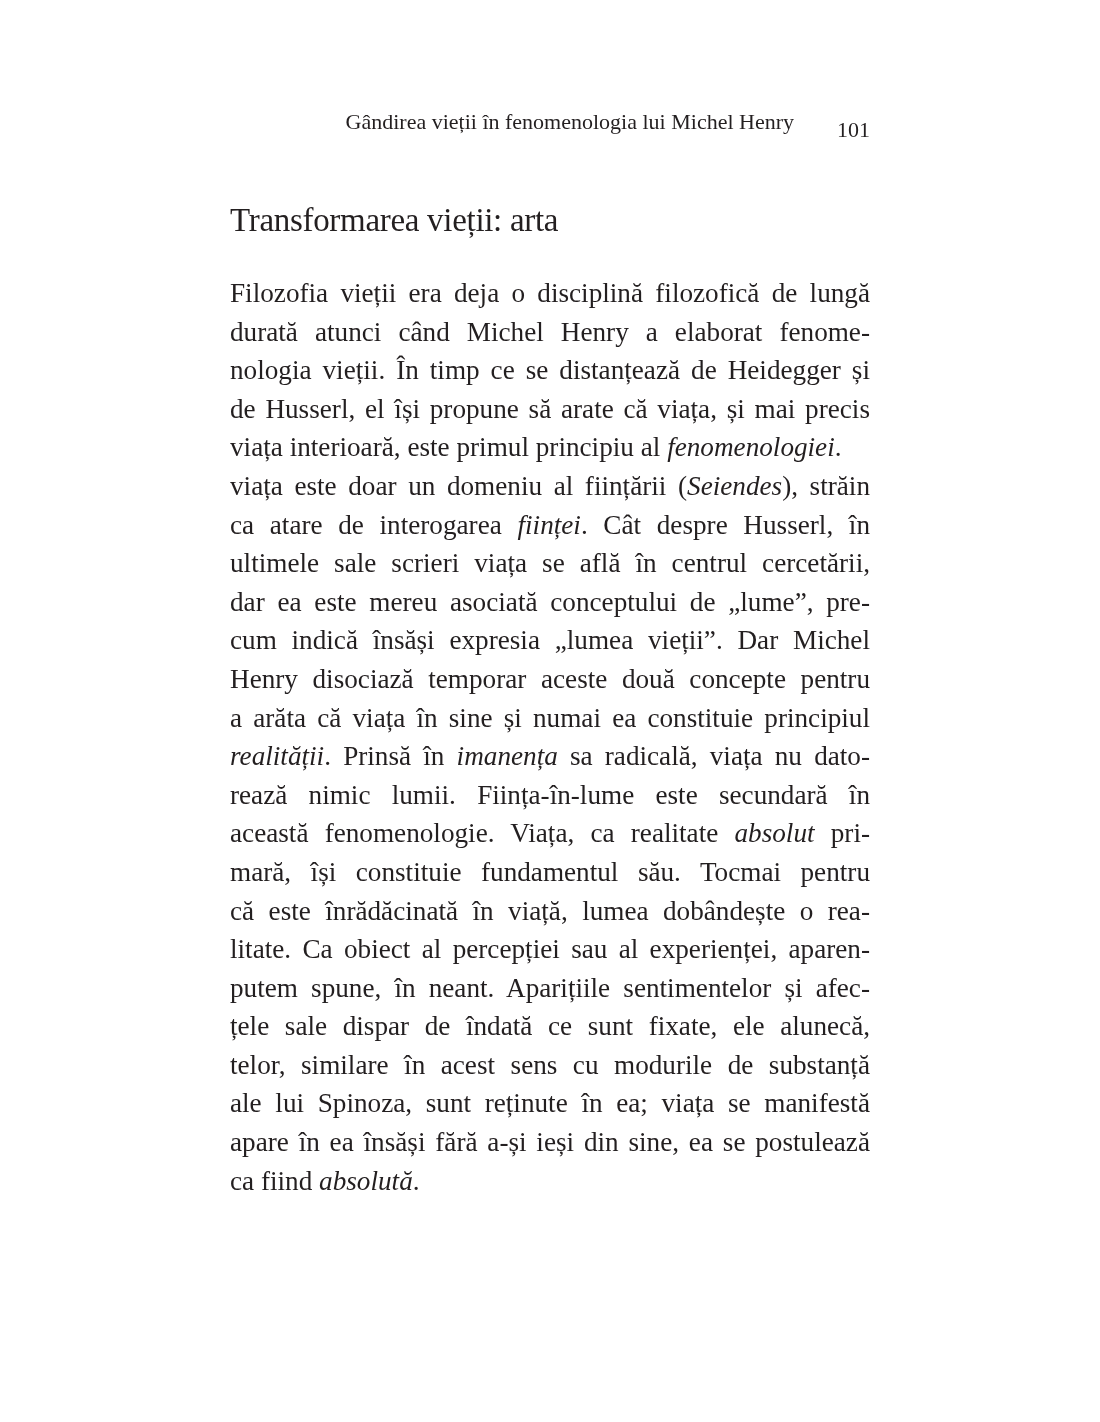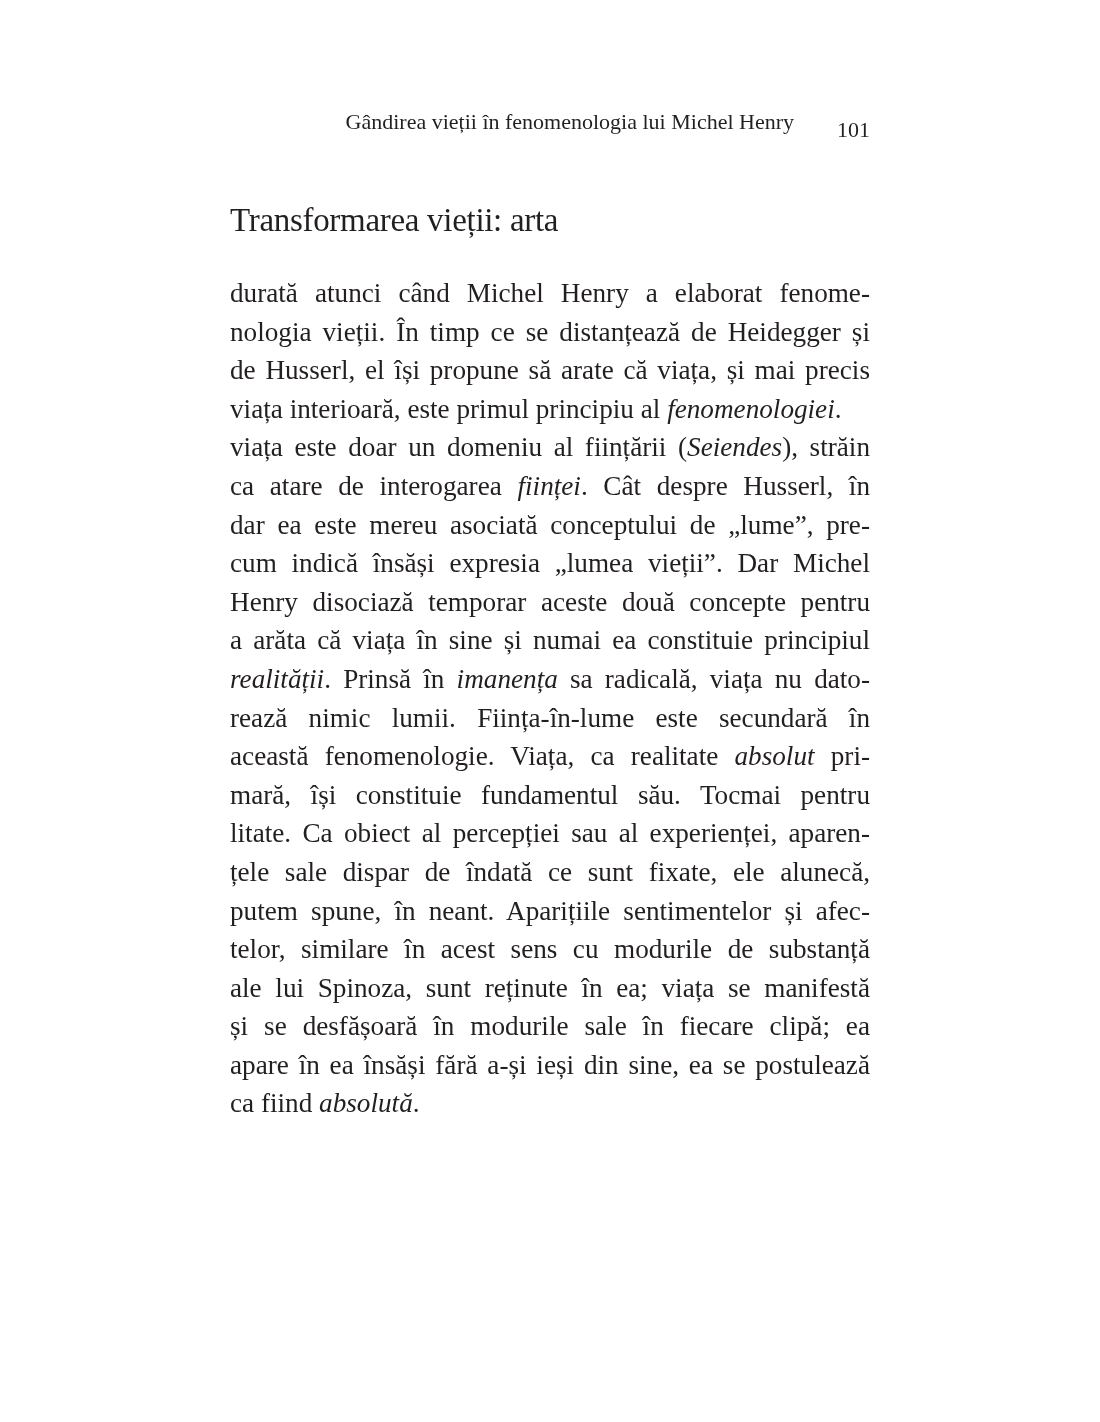--- a/index.html
+++ b/index.html
@@ -76,39 +76,41 @@
 <header class="running-head">
   <span class="running-title">Gândirea vieții în fenomenologia lui Michel Henry</span>
   <span class="page-number">101</span>
 </header>
 
 <h2 class="section-title">Transformarea vieții: arta</h2>
 
 <main class="body-text">
   <div id="paragraph-container">
       <div class="paragraph">
+        <span class="line"><span>Filozofia vieții era deja o disciplină filozofică de lungă</span></span>
         <span class="line"><span>durată atunci când Michel Henry a elaborat fenome-</span></span>
         <span class="line"><span>nologia vieții. În timp ce se distanțează de Heidegger și</span></span>
         <span class="line"><span>de Husserl, el își propune să arate că viața, și mai precis</span></span>
         <span class="line last"><span>viața interioară, este primul principiu al </span><em>fenomenologiei</em><span>.</span></span>
       </div>
       <div class="paragraph">
         <span class="line"><span>viața este doar un domeniu al ființării (</span><em>Seiendes</em><span>), străin</span></span>
         <span class="line"><span>ca atare de interogarea </span><em>ființei</em><span>. Cât despre Husserl, în</span></span>
+        <span class="line"><span>ultimele sale scrieri viața se află în centrul cercetării,</span></span>
         <span class="line"><span>dar ea este mereu asociată conceptului de „lume”, pre-</span></span>
         <span class="line"><span>cum indică însăși expresia „lumea vieții”. Dar Michel</span></span>
         <span class="line"><span>Henry disociază temporar aceste două concepte pentru</span></span>
         <span class="line"><span>a arăta că viața în sine și numai ea constituie principiul</span></span>
         <span class="line"><em>realității</em><span>. Prinsă în </span><em>imanența</em><span> sa radicală, viața nu dato-</span></span>
         <span class="line"><span>rează nimic lumii. Ființa-în-lume este secundară în</span></span>
         <span class="line"><span>această fenomenologie. Viața, ca realitate </span><em>absolut</em><span> pri-</span></span>
         <span class="line"><span>mară, își constituie fundamentul său. Tocmai pentru</span></span>
+        <span class="line"><span>că este înrădăcinată în viață, lumea dobândește o rea-</span></span>
         <span class="line"><span>litate. Ca obiect al percepției sau al experienței, aparen-</span></span>
+        <span class="line"><span>putem spune, în neant. Aparițiile sentimentelor și afec-</span></span>
         <span class="line"><span>țele sale dispar de îndată ce sunt fixate, ele alunecă,</span></span>
-        <span class="line"><span>putem spune, în neant. Aparițiile sentimentelor și afec-</span></span>
         <span class="line"><span>telor, similare în acest sens cu modurile de substanță</span></span>
         <span class="line"><span>ale lui Spinoza, sunt reținute în ea; viața se manifestă</span></span>
-        <span class="line"><span>și se desfășoară în modurile sale în fiecare clipă; ea</span></span>
         <span class="line"><span>apare în ea însăși fără a-și ieși din sine, ea se postulează</span></span>
         <span class="line last"><span>ca fiind </span><em>absolută</em><span>.</span></span>
       </div>
     </div>
 </main>
 
 </body></html>

